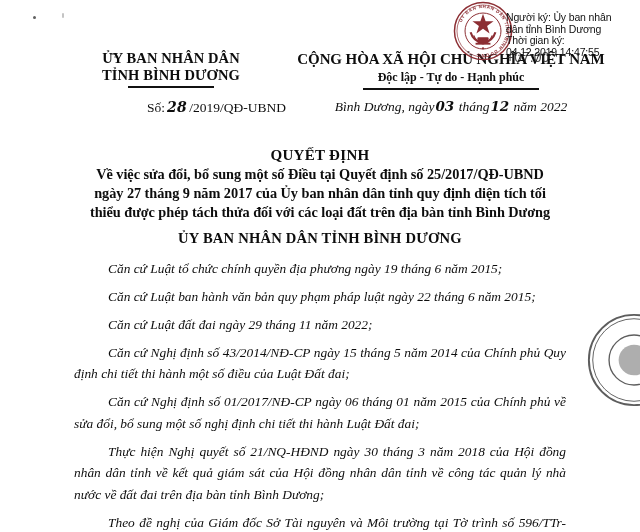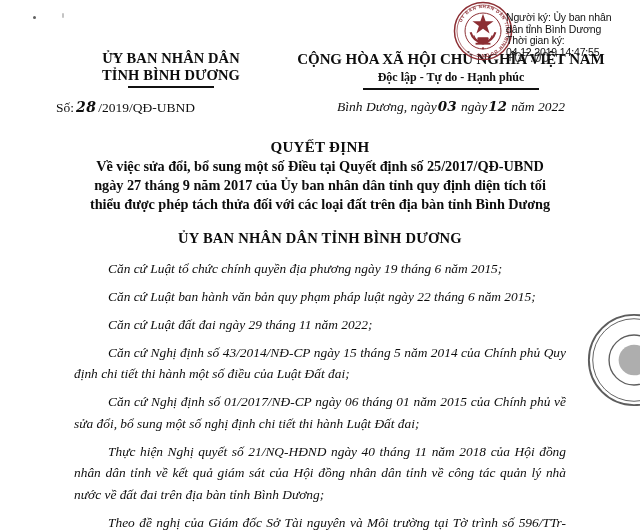--- a/index.html
+++ b/index.html
@@ -128,21 +128,21 @@
   }
   .rule.short { width: 86px; }
   .rule.long  { width: 176px; }
 
   
   .docnum {
     position: absolute;
     left: 56px;
     top: 99px;
     width: 230px;
-    text-align: left;
+    text-align: right;
     font-size: 13.5px;
     white-space: nowrap;
     z-index: 3;
   }
   .hand {
     font-family: "DejaVu Serif", "Liberation Serif", serif;
     font-style: italic;
     font-weight: bold;
     font-size: 14px;
     letter-spacing: .4px;
@@ -174,20 +174,21 @@
     top: 138px;
     width: 556px;
     text-align: center;
     z-index: 3;
   }
   .title-main {
     font-weight: bold;
     font-size: 15px;
     line-height: 19px;
     letter-spacing: .3px;
+    margin-top: 8px;
   }
   .title-sub {
     font-weight: bold;
     font-size: 14.3px;
     line-height: 19.2px;
     letter-spacing: -.05px;
   }
 
   
   .issuer {
@@ -284,36 +285,36 @@
     <div class="motto-line">Độc lập - Tự do - Hạnh phúc</div>
     <div class="rule long"></div>
   </div>
 
   <div class="docnum">
     <span>Số:</span><span class="hand">28</span><span>/2019/QĐ-UBND</span>
   </div>
 
   <div class="dateline">
     <span>Bình Dương, ngày</span><span class="hand-date">03</span>
-    <span>ngày</span><span class="hand-date">12</span>
+    <span>tháng</span><span class="hand-date">12</span>
     <span>năm 2022</span>
   </div>
 
   <div class="title-wrap">
     <div class="title-main">QUYẾT ĐỊNH</div>
     <div class="title-sub">Về việc sửa đổi, bổ sung một số Điều tại Quyết định số 25/2017/QĐ-UBND</div>
     <div class="title-sub">ngày 27 tháng 9 năm 2017 của Ủy ban nhân dân tỉnh quy định diện tích tối</div>
     <div class="title-sub">thiểu được phép tách thửa đối với các loại đất trên địa bàn tỉnh Bình Dương</div>
   </div>
 
   <div class="issuer">ỦY BAN NHÂN DÂN TỈNH BÌNH DƯƠNG</div>
 
   <div class="body-wrap">
     <p class="basis">Căn cứ Luật tổ chức chính quyền địa phương ngày 19 tháng 6 năm 2015;</p>
     <p class="basis">Căn cứ Luật ban hành văn bản quy phạm pháp luật ngày 22 tháng 6 năm 2015;</p>
     <p class="basis">Căn cứ Luật đất đai ngày 29 tháng 11 năm 2022;</p>
     <p class="basis">Căn cứ Nghị định số 43/2014/NĐ-CP ngày 15 tháng 5 năm 2014 của Chính phủ Quy định chi tiết thi hành một số điều của Luật Đất đai;</p>
     <p class="basis">Căn cứ Nghị định số 01/2017/NĐ-CP ngày 06 tháng 01 năm 2015 của Chính phủ về sửa đổi, bổ sung một số nghị định chi tiết thi hành Luật Đất đai;</p>
-    <p class="basis">Thực hiện Nghị quyết số 21/NQ-HĐND ngày 40 tháng 11 năm 2018 của Hội đồng nhân dân tỉnh về kết quả giám sát của Hội đồng nhân dân tỉnh về công tác quản lý nhà nước về đất đai trên địa bàn tỉnh Bình Dương;</p>
+    <p class="basis">Thực hiện Nghị quyết số 21/NQ-HĐND ngày 30 tháng 3 năm 2018 của Hội đồng nhân dân tỉnh về kết quả giám sát của Hội đồng nhân dân tỉnh về công tác quản lý nhà nước về đất đai trên địa bàn tỉnh Bình Dương;</p>
     <p class="basis">Theo đề nghị của Giám đốc Sở Tài nguyên và Môi trường tại Tờ trình số 596/TTr-STNMT ngày 17 tháng 10 năm 2019.</p>
   </div>
 
 </div>
 
 </body></html>

